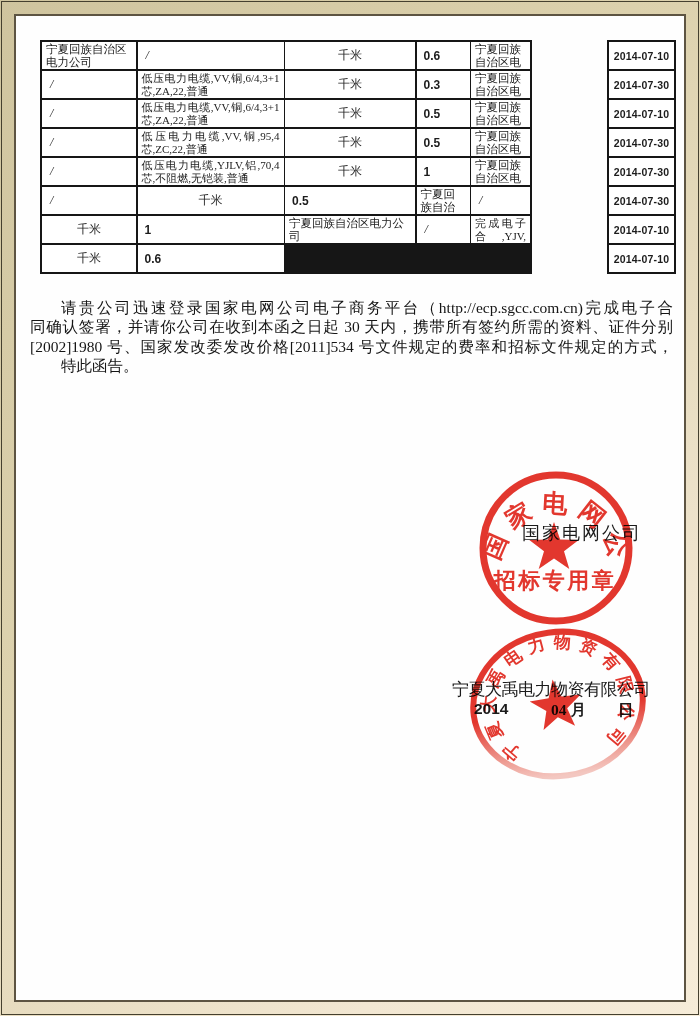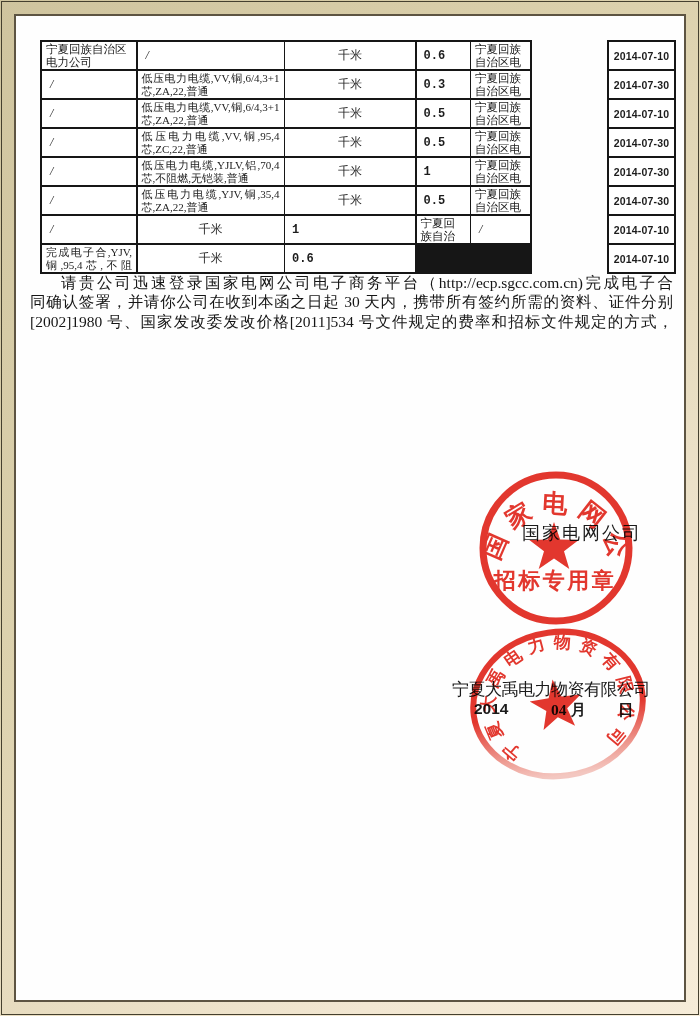--- a/index.html
+++ b/index.html
@@ -14,31 +14,31 @@
          grid-template-columns:94px 146px 130px 53px 59px;
          grid-auto-rows:27px; row-gap:2px; column-gap:1.5px;
          background:#161616; border:2px solid #161616; }
   .datecol { position:absolute; left:607px; top:40px; display:grid; grid-template-columns:65px;
              grid-auto-rows:27px; row-gap:2px; background:#161616; border:2px solid #161616; }
   .c { background:#fff; color:#1c1c1c; overflow:hidden; }
   .org  { font-size:11.5px; line-height:13px; padding:1px 4px 0 4px; }
   .slash{ font-size:12px; display:flex; align-items:center; padding-left:8px; font-style:italic; }
   .spec { font-size:11px; line-height:13px; padding:1px 4px 0 4px; text-align:justify; text-justify:inter-character; }
   .unit { font-size:12px; display:flex; align-items:center; justify-content:center; }
-  .qty  { font-family:Liberation Mono, monospace; font-weight:700; font-size:12px;
+  .qty  { font-family:Liberation Sans, sans-serif; font-weight:700; font-size:12px;
           display:flex; align-items:center; padding-left:7px; }
   .dt   { font-family:"Liberation Sans", sans-serif; font-weight:700; font-size:10.5px;
           display:flex; align-items:center; justify-content:center; letter-spacing:.2px; }
 
   
   .para { position:absolute; left:30px; width:643px; top:273px; color:#151515;
           font-size:15.5px; line-height:19.3px; font-weight:500; }
   .pl   { text-align:justify; }
   .pl.full { text-align-last:justify; }
-  .pl.indent { text-indent:31px; }
+  .pl.indent { text-indent:31px;margin-top:25px; }
   .closing { text-indent:31px; }
 
   
   .printed { position:absolute; color:#1b1b1b; white-space:nowrap; }
   .sgcc-name { left:522px; top:521px; font-size:18px; letter-spacing:2px; }
   .sup-name  { left:452px; top:678px; font-size:17px; letter-spacing:-0.5px; }
   .sup-date span { position:absolute; top:700px; font-family:"Liberation Sans", sans-serif;
                    font-weight:700; font-size:15.5px; color:#1b1b1b; }
   .d-y { left:474px; } .d-m { left:551px; font-family:"Liberation Serif",serif !important; } .d-d { left:618px; font-family:"Liberation Serif",serif !important; }
   svg.seal { position:absolute; mix-blend-mode:multiply; opacity:.92; }
@@ -78,21 +78,20 @@
     <div class="c qty">0.5</div>
 
     <div class="c org">宁夏回族自治区电力公司</div>
     <div class="c slash">/</div>
     <div class="c spec">低压电力电缆,YJLV,铝,70,4芯,不阻燃,无铠装,普通</div>
     <div class="c unit">千米</div>
     <div class="c qty">1</div>
 
     <div class="c org">宁夏回族自治区电力公司</div>
     <div class="c slash">/</div>
-    <div class="c spec">低压电力电缆,YJV,铜,35,4芯,ZA,22,普通</div>
     <div class="c unit">千米</div>
     <div class="c qty">0.5</div>
 
     <div class="c org">宁夏回族自治区电力公司</div>
     <div class="c slash">/</div>
     <div class="c unit">千米</div>
     <div class="c qty">1</div>
 
     <div class="c org">宁夏回族自治区电力公司</div>
     <div class="c slash">/</div>
@@ -109,20 +108,21 @@
     <div class="c dt">2014-07-30</div>
     <div class="c dt">2014-07-30</div>
     <div class="c dt">2014-07-10</div>
     <div class="c dt">2014-07-10</div>
   </div>
 
   <div class="para">
     <div class="pl full indent">请贵公司迅速登录国家电网公司电子商务平台（http://ecp.sgcc.com.cn)完成电子合</div>
     <div class="pl full">同确认签署，并请你公司在收到本函之日起 30 天内，携带所有签约所需的资料、证件分别</div>
     <div class="pl full">[2002]1980 号、国家发改委发改价格[2011]534 号文件规定的费率和招标文件规定的方式，</div>
+    <div class="closing">特此函告。</div>
   </div>
 
   <div class="printed sgcc-name">国家电网公司</div>
   <div class="printed sup-name">宁夏大禹电力物资有限公司</div>
   <div class="sup-date">
     <span class="d-y">2014</span>
     <span class="d-m">04 月</span>
     <span class="d-d">日</span>
   </div>
 

